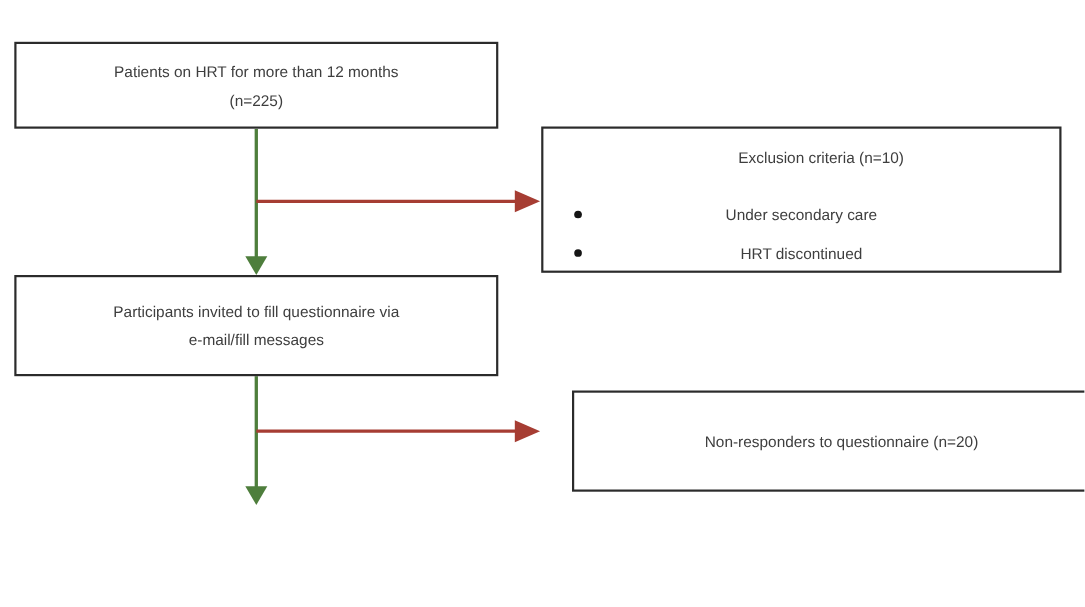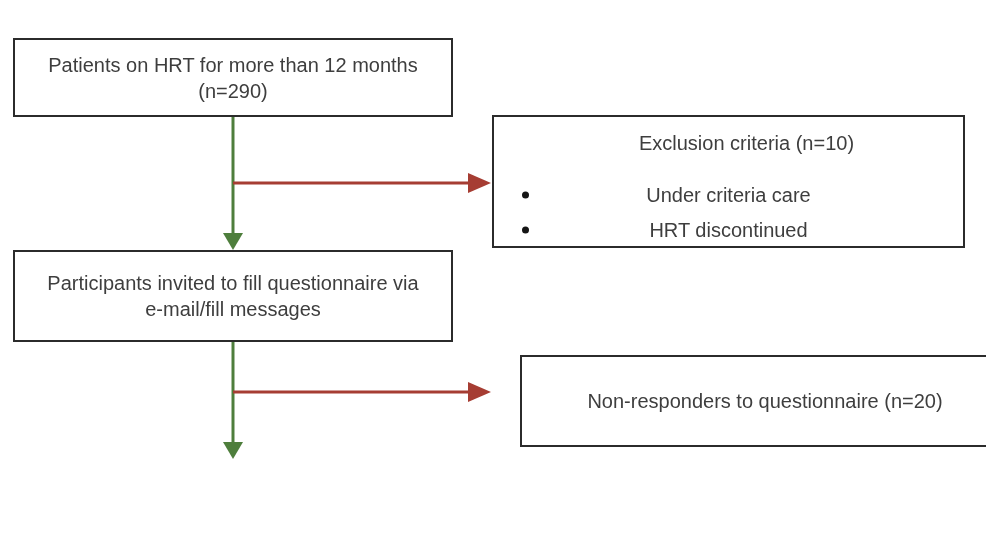--- a/index.html
+++ b/index.html
@@ -10,21 +10,21 @@
     background: #ffffff;
     font-family: "Liberation Sans", "DejaVu Sans", sans-serif;
     color: #3e3e3e;
     overflow: hidden;
   }
   .box {
     position: absolute;
     background: #ffffff;
     border: 2.5px solid #2b2b2b;
     box-sizing: border-box;
-    font-size: 20px;
+    font-size: 14px;
     line-height: 26px;
     text-align: center;
   }
   .box.center {
     display: flex;
     flex-direction: column;
     align-items: center;
     justify-content: center;
   }
   .box-patients      { left: 13px;  top: 38px;  width: 440px; height: 79px; }
@@ -73,34 +73,34 @@
       <polygon points="223,442 243,442 233,459" fill="#4e7e3c"></polygon>
     </g>
     <g>
       <line x1="233" y1="392" x2="469" y2="392" stroke-width="3" stroke="#a63d33"></line>
       <polygon points="468,382 468,402 491,392" fill="#a63d33"></polygon>
     </g>
   </svg>
 
   <div class="box center box-patients">
     <div>Patients on HRT for more than 12 months</div>
-    <div>(n=290)</div>
+    <div>(n=225)</div>
   </div>
 
   <div class="box center box-invited">
     <div>Participants invited to fill questionnaire via</div>
     <div>e-mail/fill messages</div>
   </div>
 
 
   <div class="box box-exclusion">
     <div class="side-title">Exclusion criteria (n=10)</div>
     <div class="bullet-row first">
       <span class="bullet-dot"></span>
-      <span>Under criteria care</span>
+      <span>Under secondary care</span>
     </div>
     <div class="bullet-row second">
       <span class="bullet-dot"></span>
       <span>HRT discontinued</span>
     </div>
   </div>
 
   <div class="box center box-nonresponders">
     <div>Non-responders to questionnaire (n=20)</div>
   </div>

